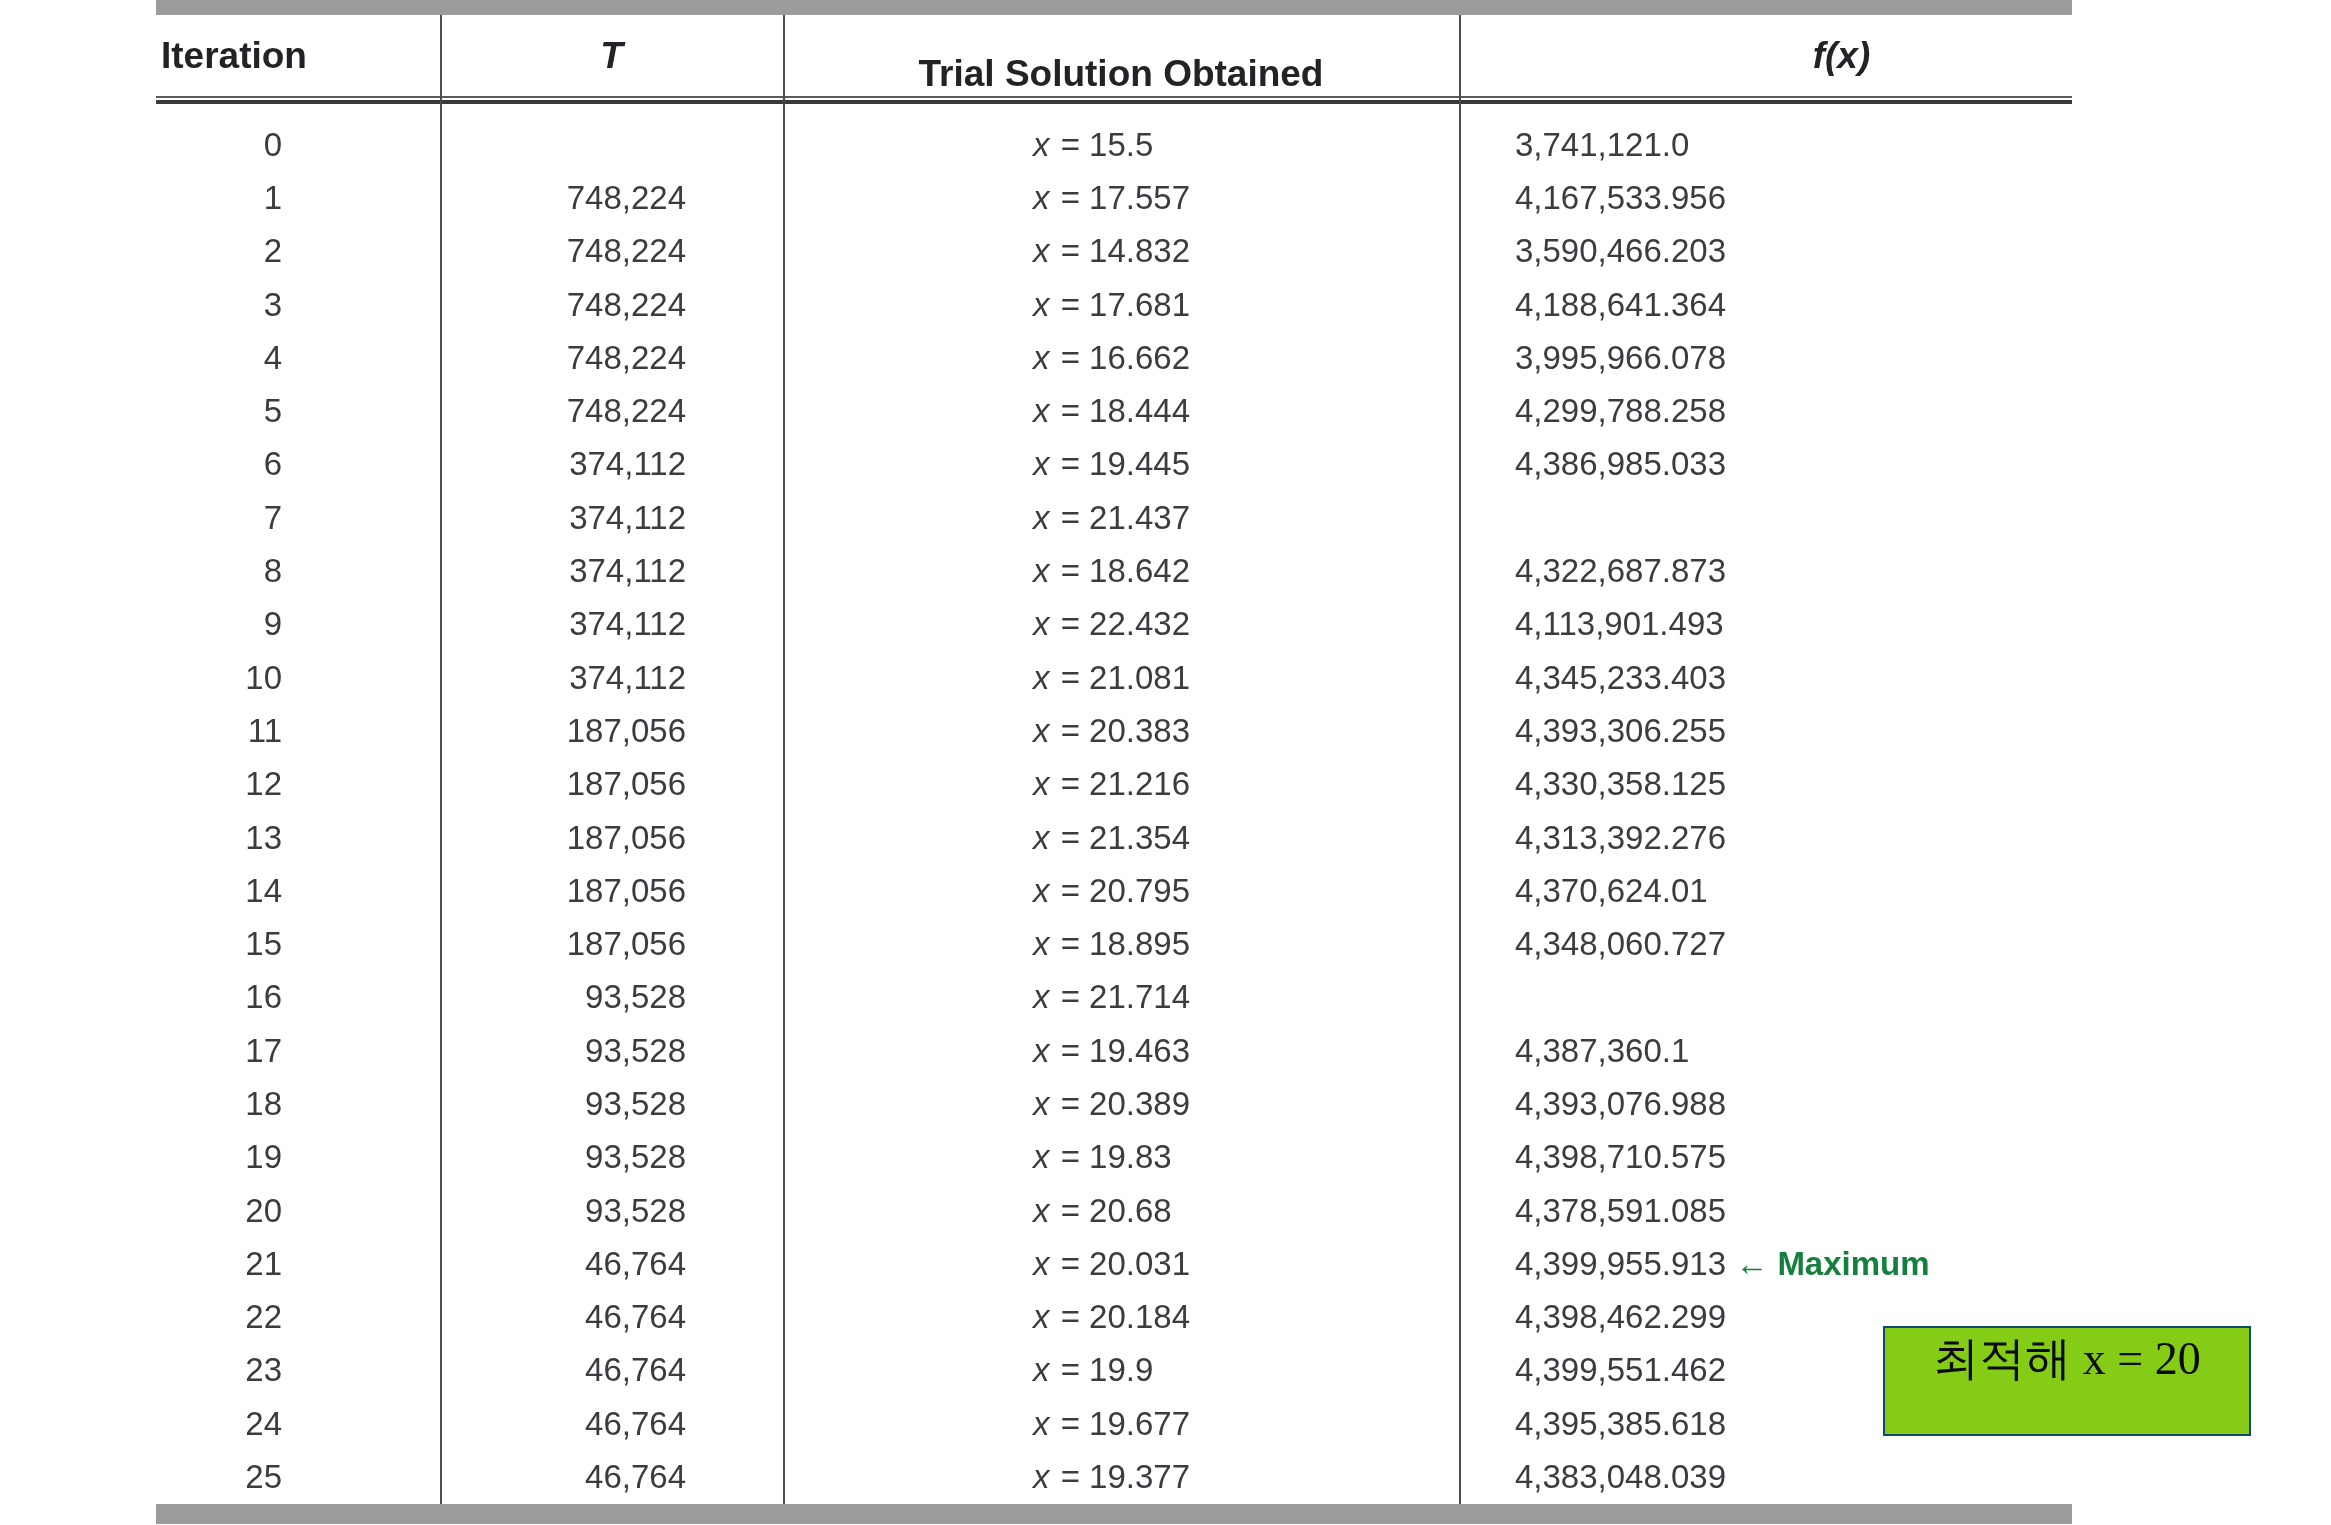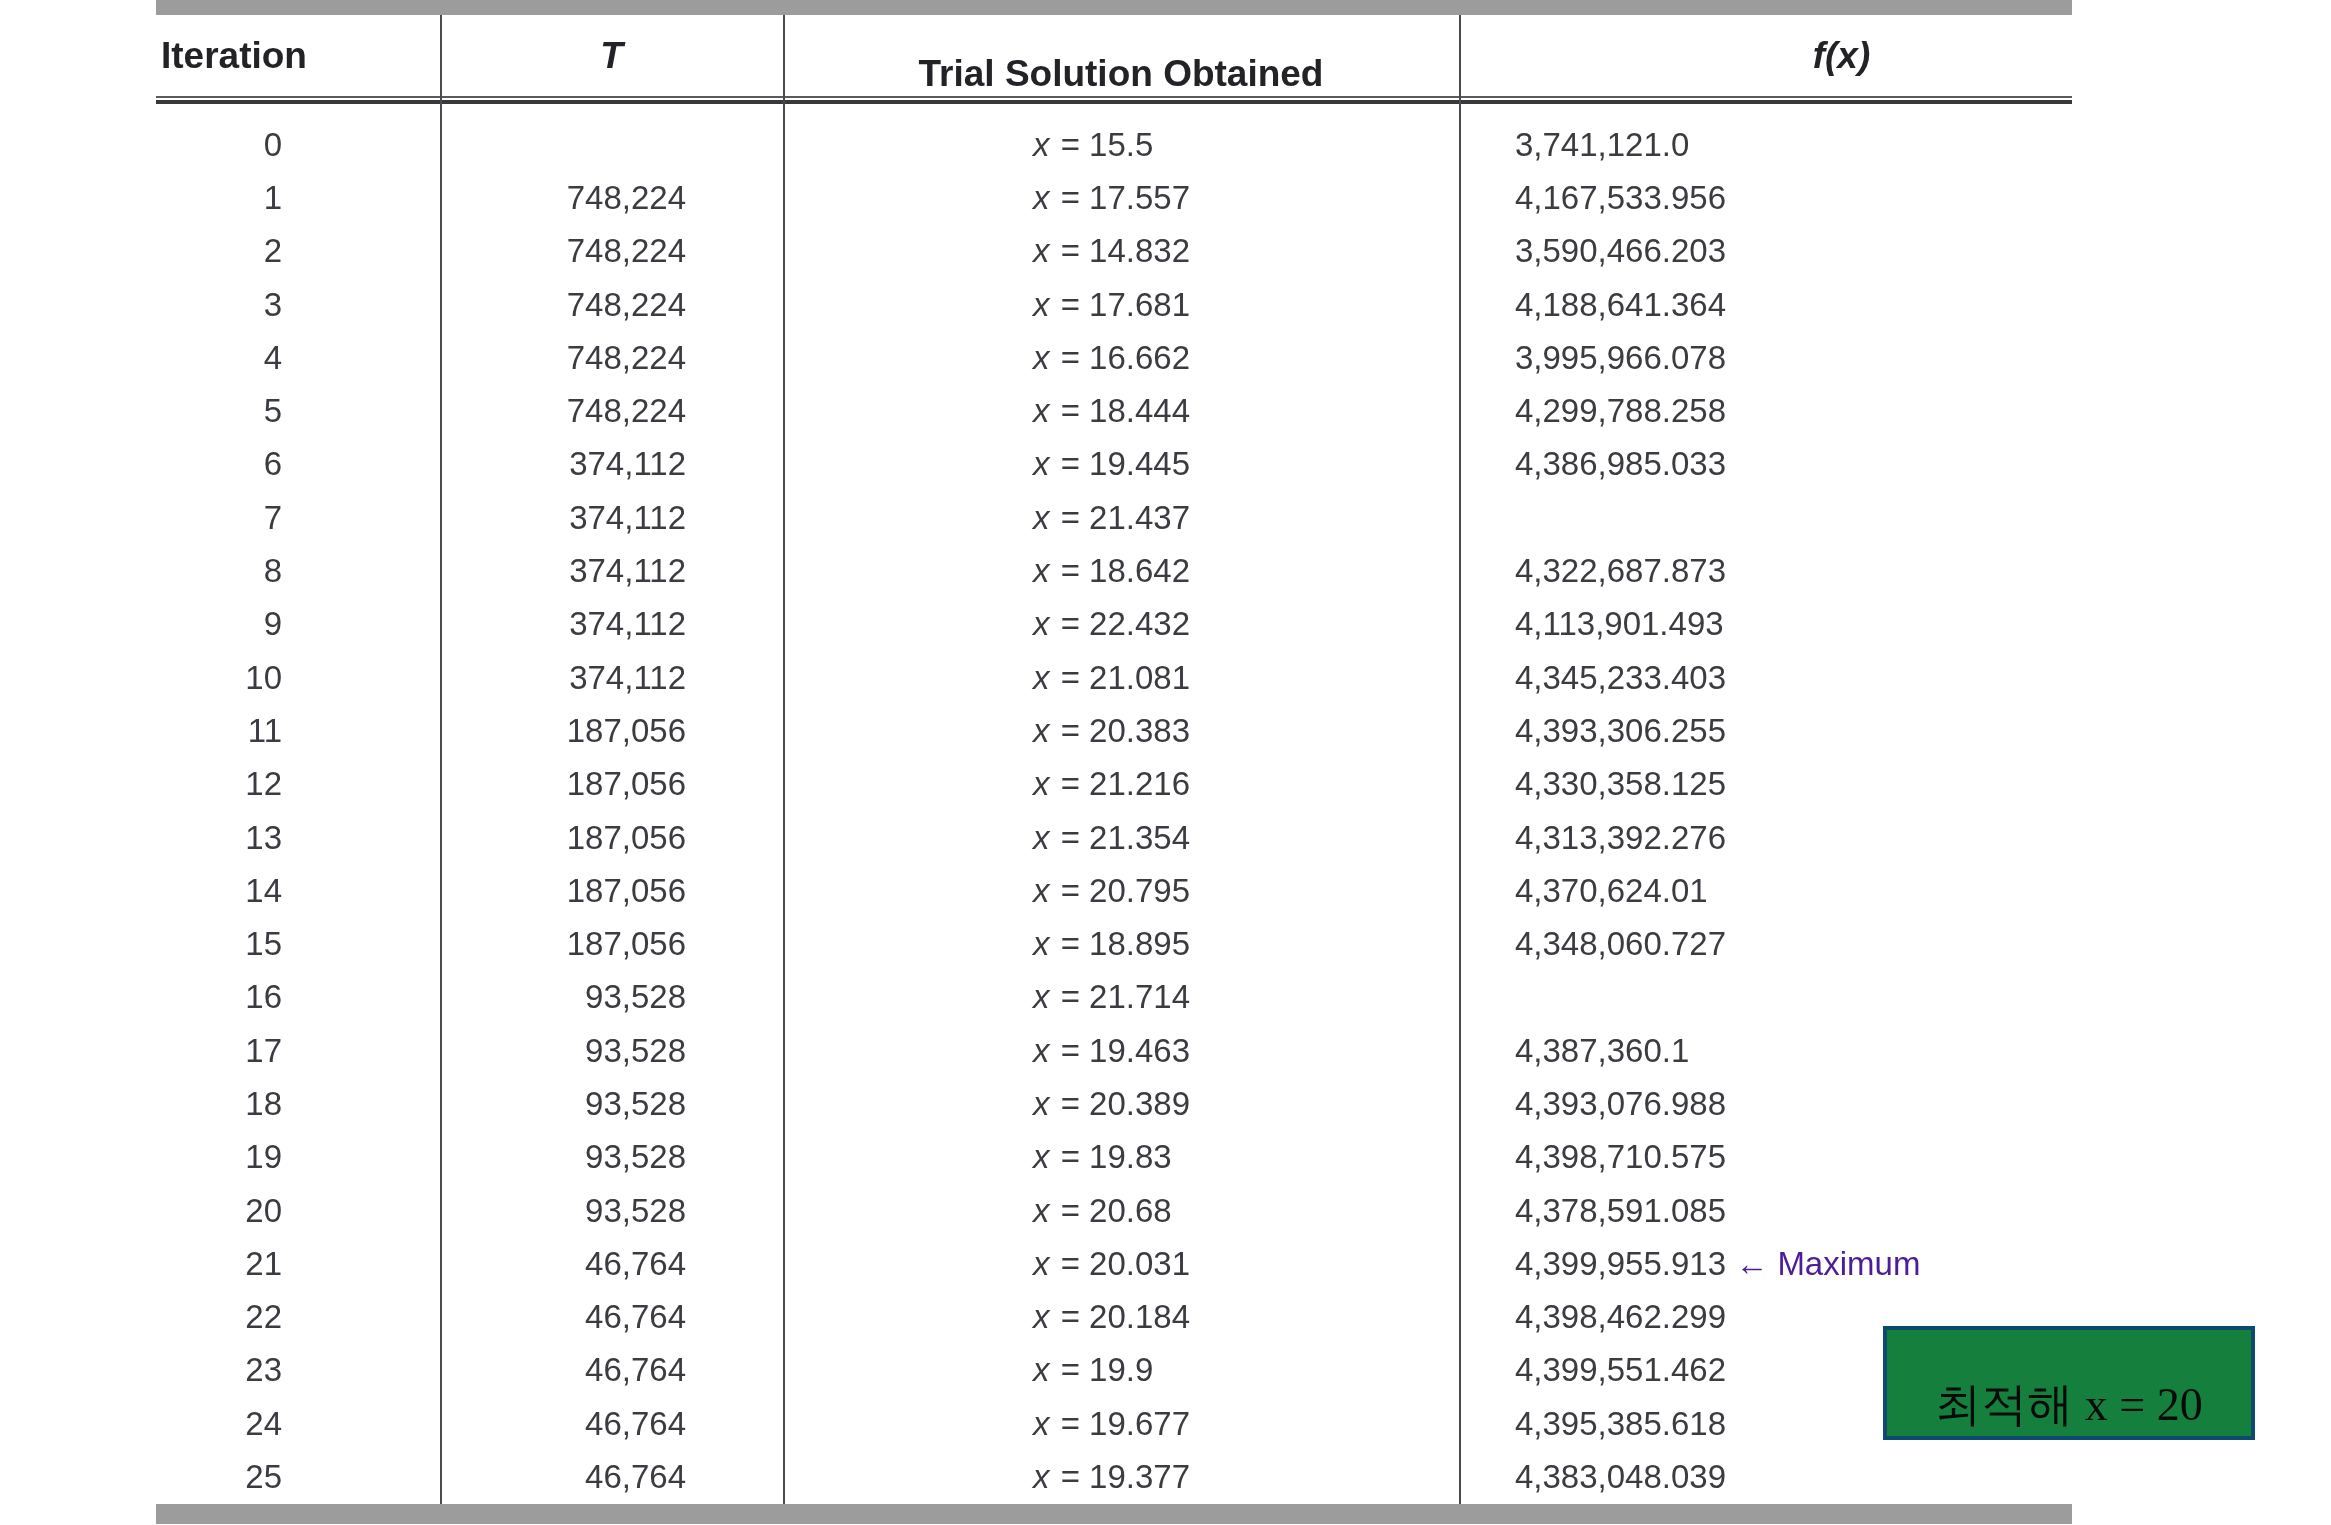--- a/index.html
+++ b/index.html
@@ -49,38 +49,38 @@
   .c{
     color:#3b3b41;
     font-size:33px;
     white-space:nowrap;
   }
   .c.iter{text-align:right;padding-right:158px;}
   .c.t{text-align:right;padding-right:97px;}
   .c.trial{text-align:left;padding-left:250px;}
   .c.trial i{font-style:italic;margin-right:2px;}
   .c.fx{text-align:left;padding-left:56px;}
-  .c.fx .note{color:#4c1d95;}
+  .c.fx .note{color:#15803d;font-weight:bold;}
   .vline{
     position:absolute;
     top:15px;
     width:2px;
     height:1489px;
     background:#4b4b4d;
   }
   .vline.v1{left:284px;}
   .vline.v2{left:627px;}
   .vline.v3{left:1303px;}
   .annotation-box{
     position:absolute;
     left:1883px;top:1326px;
     width:364px;height:106px;
-    border:4px solid #0c4a6e;
-    background:#15803d;
-    display:flex;align-items:flex-end;justify-content:center;
+    border:2px solid #0c4a6e;
+    background:#84cc16;
+    display:flex;align-items:flex-start;justify-content:center;
     font-family:"Liberation Serif",serif;
     font-size:46px;color:#0a0a0a;
     white-space:nowrap;
   }
 </style>
 </head>
 <body>
 
 <div class="page">
 

